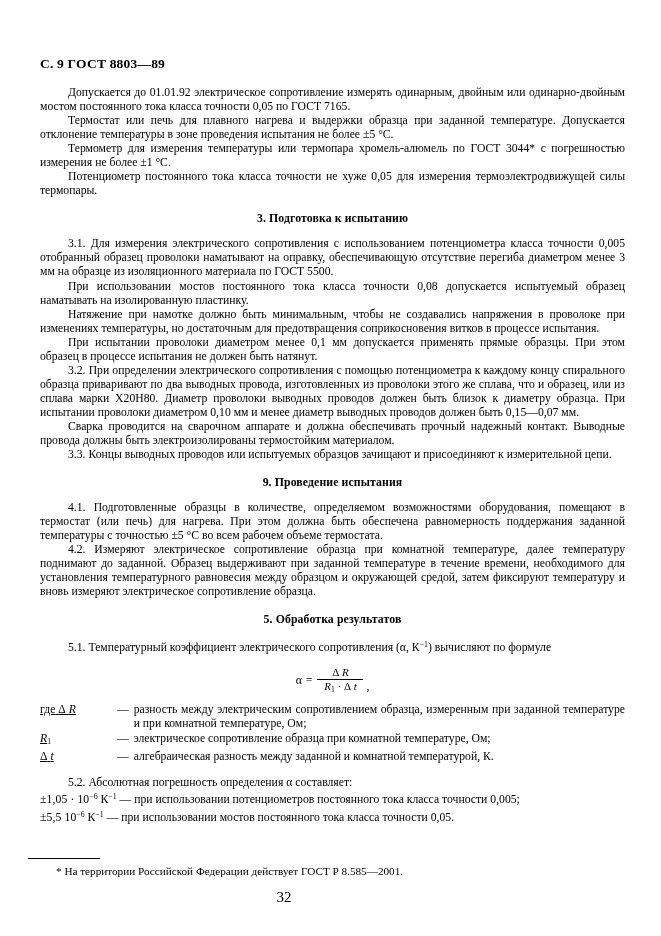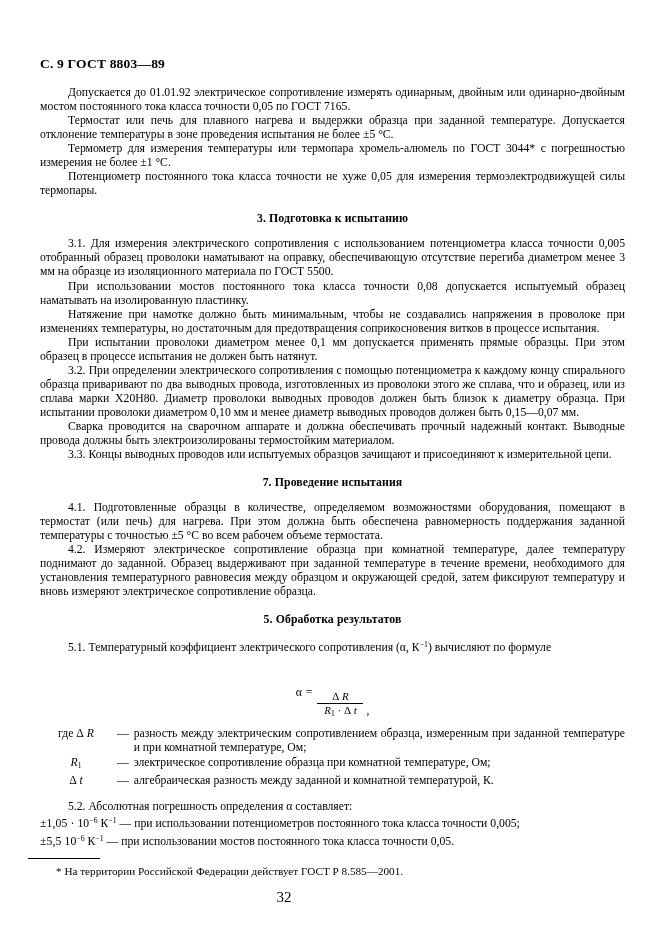--- a/index.html
+++ b/index.html
@@ -71,21 +71,20 @@
   .formula .eq {
     margin-right: 5px;
     font-size: 11.8px;
   }
   .frac {
     display: inline-flex;
     flex-direction: column;
     align-items: center;
     vertical-align: middle;
     line-height: 1.05;
-    margin-top: 24px;
   }
   .frac .num {
     padding: 0 6px 1px 6px;
     font-size: 11px;
     font-style: italic;
   }
   .frac .bar {
     width: 100%;
     min-width: 46px;
     border-top: 1px solid #000;
@@ -118,22 +117,23 @@
     font-size: 11.7px;
     line-height: 14.05px;
   }
   .where-row {
     display: flex;
     align-items: flex-start;
     margin: 0 0 1px 0;
   }
   .where-row .tag {
     flex: 0 0 auto;
-    text-align: center;
-    white-space: nowrap;
+    text-align: left;
+    white-space: nowrap;
+    text-decoration: underline;
   }
   .where-row .dash {
     flex: 0 0 auto;
     padding: 0 5px;
     white-space: nowrap;
   }
   .where-row .txt {
     flex: 1 1 auto;
     text-align: justify;
   }
@@ -194,21 +194,21 @@
     <h2 class="section">3. Подготовка к испытанию</h2>
 
     <p class="para">3.1. Для измерения электрического сопротивления с использованием потенциометра класса точности 0,005 отобранный образец проволоки наматывают на оправку, обеспечивающую отсутствие перегиба диаметром менее 3 мм на образце из изоляционного материала по ГОСТ 5500.</p>
     <p class="para">При использовании мостов постоянного тока класса точности 0,08 допускается испытуемый образец наматывать на изолированную пластинку.</p>
     <p class="para">Натяжение при намотке должно быть минимальным, чтобы не создавались напряжения в проволоке при изменениях температуры, но достаточным для предотвращения соприкосновения витков в процессе испытания.</p>
     <p class="para">При испытании проволоки диаметром менее 0,1 мм допускается применять прямые образцы. При этом образец в процессе испытания не должен быть натянут.</p>
     <p class="para">3.2. При определении электрического сопротивления с помощью потенциометра к каждому концу спирального образца приваривают по два выводных провода, изготовленных из проволоки этого же сплава, что и образец, или из сплава марки Х20Н80. Диаметр проволоки выводных проводов должен быть близок к диаметру образца. При испытании проволоки диаметром 0,10 мм и менее диаметр выводных проводов должен быть 0,15—0,07 мм.</p>
     <p class="para">Сварка проводится на сварочном аппарате и должна обеспечивать прочный надежный контакт. Выводные провода должны быть электроизолированы термостойким материалом.</p>
     <p class="para">3.3. Концы выводных проводов или испытуемых образцов зачищают и присоединяют к измерительной цепи.</p>
 
-    <h2 class="section">7. Проведение испытания</h2>
+    <h2 class="section">9. Проведение испытания</h2>
 
     <p class="para">4.1. Подготовленные образцы в количестве, определяемом возможностями оборудования, помещают в термостат (или печь) для нагрева. При этом должна быть обеспечена равномерность поддержания заданной температуры с точностью ±5 °С во всем рабочем объеме термостата.</p>
     <p class="para">4.2. Измеряют электрическое сопротивление образца при комнатной температуре, далее температуру поднимают до заданной. Образец выдерживают при заданной температуре в течение времени, необходимого для установления температурного равновесия между образцом и окружающей средой, затем фиксируют температуру и вновь измеряют электрическое сопротивление образца.</p>
 
     <h2 class="section">5. Обработка результатов</h2>
 
     <p class="para"><span>5.1. Температурный коэффициент электрического сопротивления (α, К</span><sup class="exp">−1</sup><span>) вычисляют по формуле</span></p>
 
     <div class="formula-wrap">
       <span class="formula">

